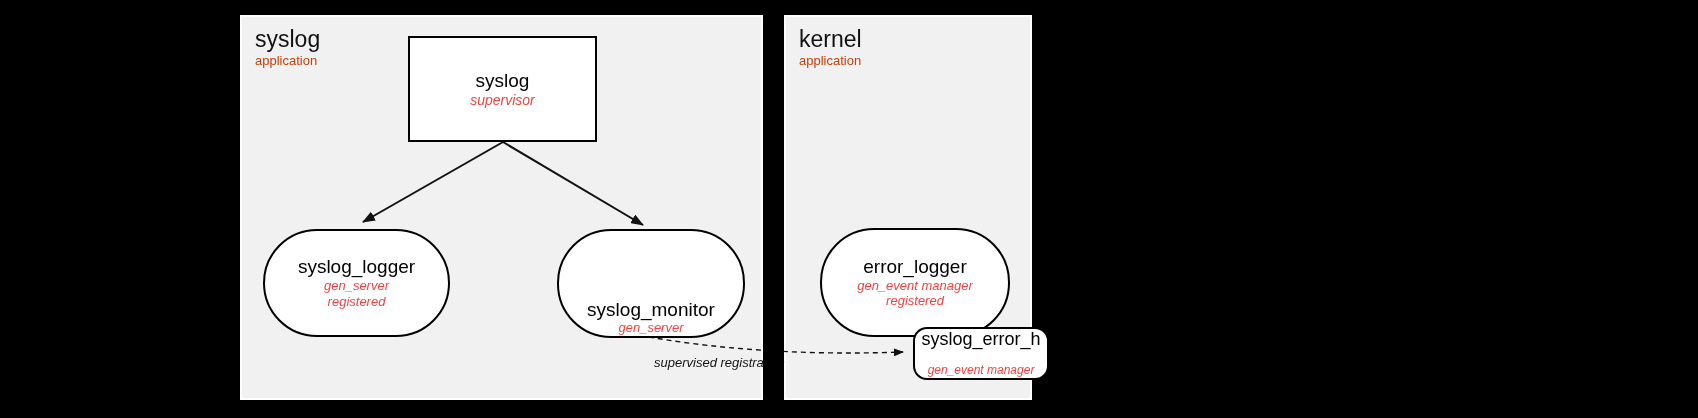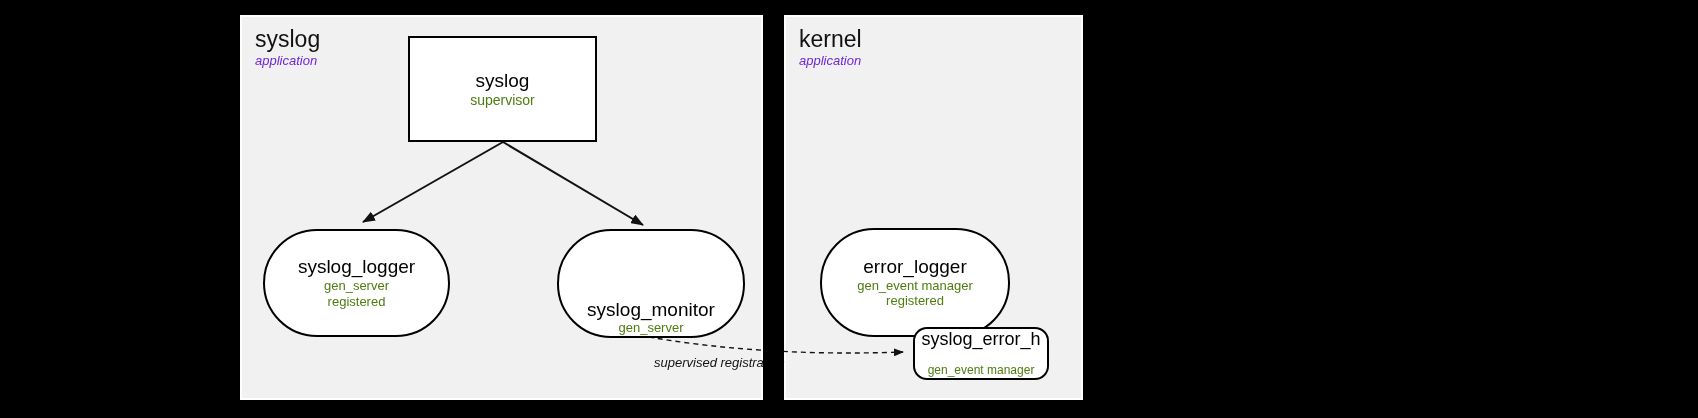--- a/index.html
+++ b/index.html
@@ -15,24 +15,24 @@
   .panel {
     position: absolute;
     top: 15px;
     height: 385px;
     background: #f1f1f1;
     border: 2px solid #ffffff;
     box-sizing: border-box;
     z-index: 1;
   }
   .panel-syslog { left: 240px; width: 523px; }
-  .panel-kernel { left: 784px; width: 299px; }
+  .panel-kernel { left: 784px; width: 248px; }
   .panel-head { position: absolute; left: 13px; top: 10px; }
   .panel-title { font-size: 23px; line-height: 1.1; color: #111; }
-  .panel-subtitle { font-size: 13px; font-style: italic; line-height: 1.2; margin-top: 1px; color: #6d28d9; }
+  .panel-subtitle { font-size: 13px; line-height: 1.2; margin-top: 1px; color: #c2410c; }
 
   svg.edges { position: absolute; left: 0; top: 0; z-index: 3; }
 
   .edge-label {
     position: absolute;
     left: 654px;
     top: 355px;
     font-size: 13px;
     font-style: italic;
     color: #111;
@@ -55,21 +55,21 @@
     border: 2px solid #000000;
     box-sizing: border-box;
     display: flex;
     flex-direction: column;
     align-items: center;
     justify-content: center;
     text-align: center;
     z-index: 5;
   }
   .node-title { font-size: 19px; line-height: 1.15; color: #000; }
-  .node-line { font-size: 13px; line-height: 1.2; color: #4d7c0f; }
+  .node-line { font-size: 13px; font-style: italic; line-height: 1.2; color: #ef4444; }
 
   .supervisor { left: 408px; top: 36px; width: 189px; height: 106px; }
   .supervisor .node-title { font-size: 19px; }
   .supervisor .node-line { font-size: 14px; }
 
   .pill { border-radius: 54px; }
   .logger   { left: 263px; top: 229px; width: 187px; height: 108px; }
   .monitor  { left: 557px; top: 229px; width: 188px; height: 109px; justify-content: flex-end; }
   .errlog   { left: 820px; top: 228px; width: 190px; height: 109px; }
 

